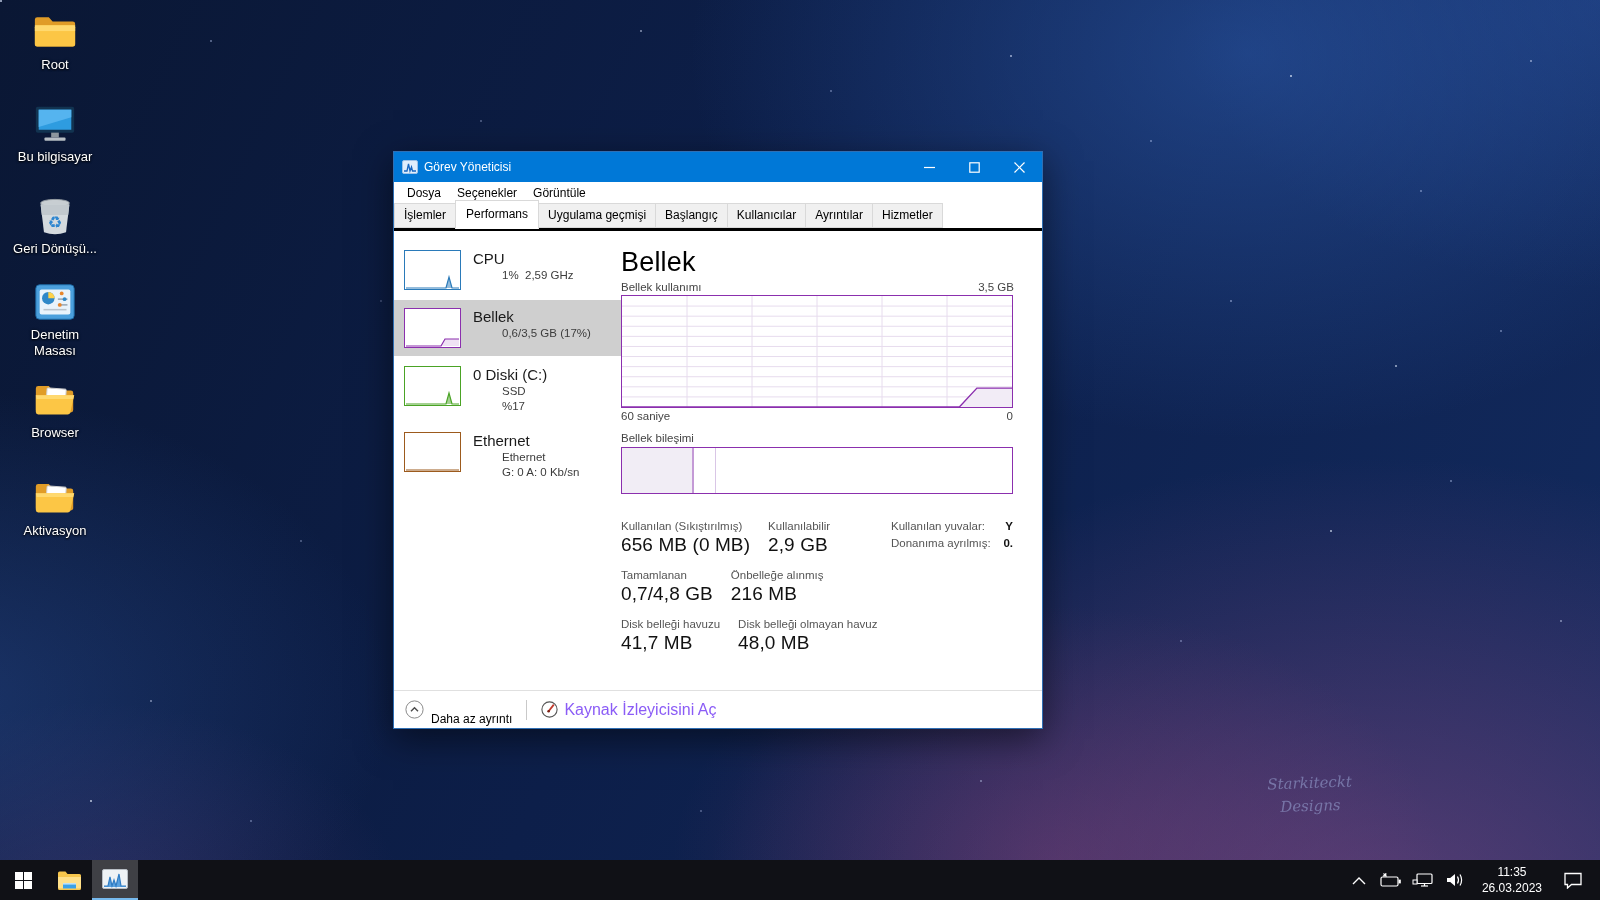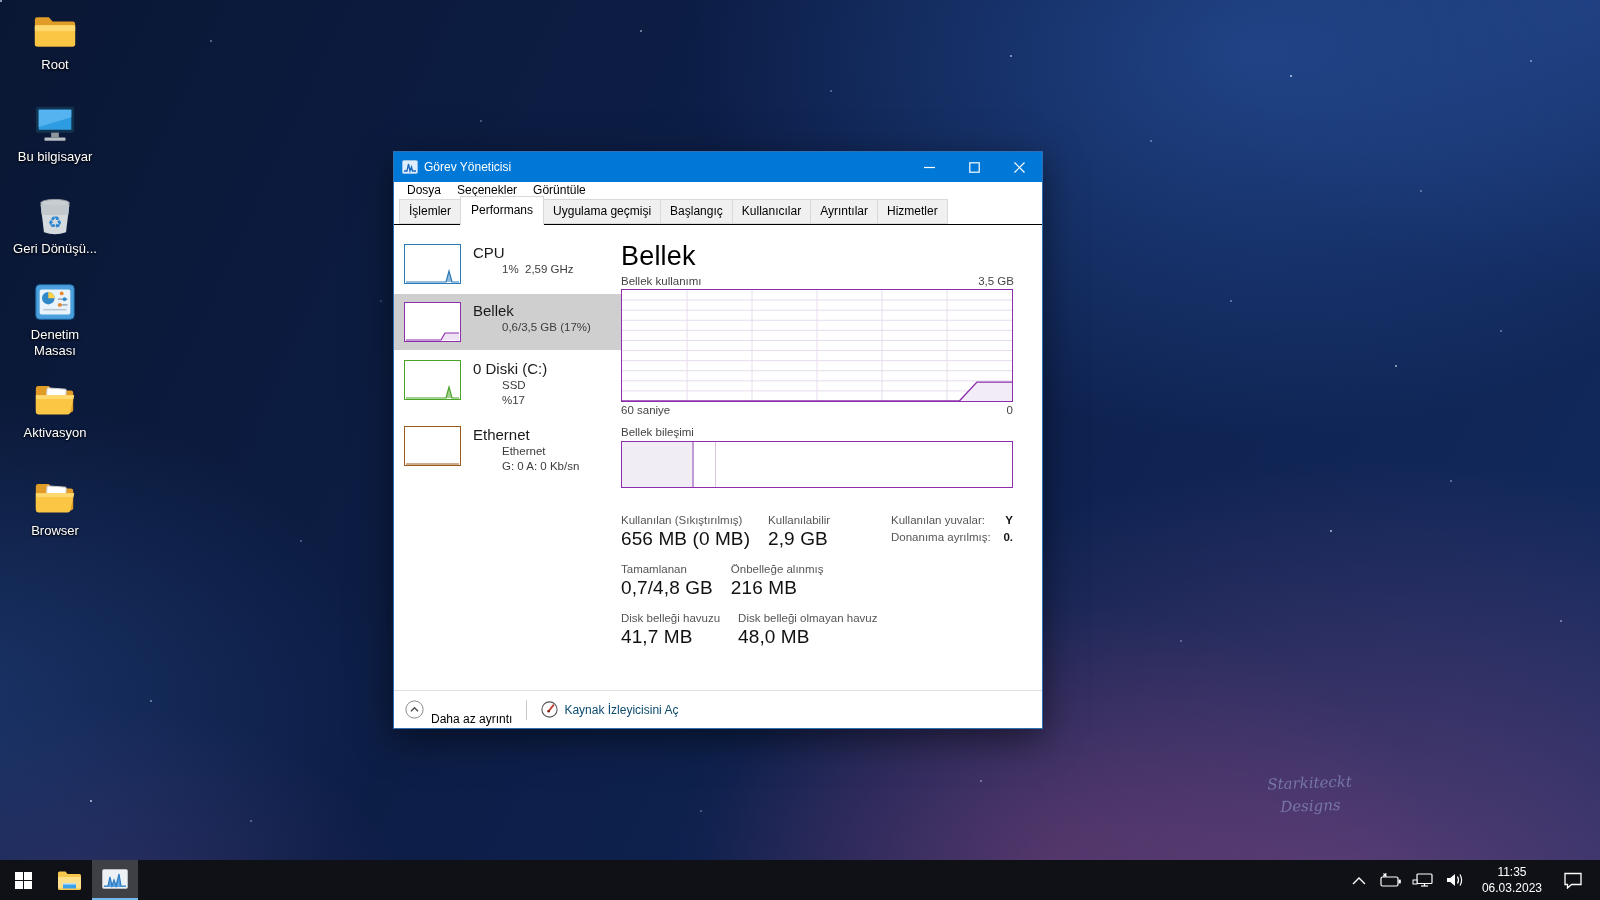--- a/index.html
+++ b/index.html
@@ -47,23 +47,23 @@
     color:rgba(155,168,215,.55); transform:rotate(-2deg); }
   
   .win { position:absolute; left:393px; top:151px; width:650px; height:578px; background:#fff;
     border:1px solid #2f6fb4; box-shadow:0 10px 34px rgba(0,0,0,.5); display:flex; flex-direction:column; }
   .titlebar { height:30px; background:#0078d7; display:flex; align-items:center; color:#fff; flex:0 0 auto; }
   .titlebar .app-ico { width:16px; height:16px; margin:0 6px 0 8px; }
   .titlebar .t-title { font-size:12px; flex:1; }
   .cap-btns { display:flex; height:30px; }
   .cap-btn { width:45px; height:30px; display:flex; align-items:center; justify-content:center; }
   .cap-btn svg { width:11px; height:11px; }
-  .menubar { height:16px; display:flex; align-items:center; background:#fff; padding-left:5px; flex:0 0 auto; }
+  .menubar { height:22px; display:flex; align-items:center; background:#fff; padding-left:5px; flex:0 0 auto; }
   .menu-item { font-size:12px; color:#000; padding:3px 8px; }
-  .tabstrip { display:flex; align-items:flex-end; background:#fff; border-bottom:1px solid #000000; padding-left:5px; height:27px; flex:0 0 auto; }
+  .tabstrip { display:flex; align-items:flex-end; background:#fff; border-bottom:3px solid #000000; height:27px; flex:0 0 auto; }
   .tab { font-size:12px; color:#000; background:#f0f0f0; border:1px solid #d9d9d9; border-left:none;
     padding:4px 9px 5px; position:relative; }
   .tab:first-child { border-left:1px solid #d9d9d9; }
   .tab.active { background:#fff; border:1px solid #d9d9d9; margin-bottom:-1px; padding:6px 10px 7px; border-bottom:1px solid #fff; z-index:2; margin-left:-1px; }
   
   .content { flex:1; display:flex; overflow:hidden; }
   .sidebar { width:227px; padding:11px 0 0 0; flex:0 0 auto; }
   .side-item { display:flex; gap:12px; padding:8px 0 8px 10px; margin-bottom:2px; align-items:flex-start; }
   .side-item.selected { background:#cfcfcf; }
   .thumb { width:57px; height:40px; background:#fff; border:1px solid; flex:0 0 auto; }
@@ -85,21 +85,21 @@
   .sideinfo { position:absolute; left:270px; right:0; top:0; }
   .sirow { display:flex; justify-content:space-between; margin-bottom:5px; }
   .sirow .silabel { font-size:11.5px; color:#555; white-space:nowrap; }
   .sirow .sivalue { font-size:11.5px; color:#111; font-weight:bold; }
   
   .statusbar { flex:0 0 38px; border-top:1px solid #e0e0e0; display:flex; align-items:center; padding-left:11px; gap:8px; background:#fff; }
   .sb-less { display:flex; align-items:center; gap:7px; }
   .sb-less-label { font-size:12px; color:#000;margin-top:19px; }
   .sb-div { width:1px; height:20px; background:#c9c9c9; margin:0 6px; }
   .sb-link { display:flex; align-items:center; gap:6px; }
-  .sb-link-label { font-size:12px; color:#0c4a6e; }
+  .sb-link-label { font-size:16px; color:#8b5cf6; }
   
   .taskbar { position:absolute; left:0; bottom:0; width:1600px; height:40px; background:#101116; display:flex; align-items:stretch; z-index:50; }
   .tb-btn { width:46px; display:flex; align-items:center; justify-content:center; }
   .tb-btn.active { background:#3f4045; border-bottom:2px solid #76b9ed; }
   .tb-spacer { flex:1; }
   .tray { display:flex; align-items:center; gap:6px; padding-right:10px; }
   .tray-ico { width:26px; height:40px; display:flex; align-items:center; justify-content:center; }
   .clock { color:#fff; font-size:12px; text-align:center; line-height:1.35; padding:0 8px; }
 </style>
 </head>
@@ -161,32 +161,32 @@
     </div>
     <div class="dicon">
       <div class="dicon-img">
         <svg viewBox="0 0 48 42">
           <path d="M4 9 q0-2.5 2.5-2.5 h11 l4 4.5 h19 q2.5 0 2.5 2.5 v18 q0 2.5-2.5 2.5 h-34 q-2.5 0-2.5-2.5 Z" fill="#e09c27"></path>
           <rect x="15" y="9" width="20" height="22" rx="1" fill="#fff" stroke="#cfcfcf" transform="rotate(4 25 20)"></rect>
           <path d="M4 16 L44 16 L40 34 q-.5 2-2.8 2 H6.5 q-2.5 0-2.5-2.5 Z" fill="#fcc645"></path>
           <path d="M4 16 L44 16 L43 20 L4.8 20 Z" fill="#ffd96e"></path>
         </svg>
       </div>
-      <div class="dicon-label">Aktivasyon</div>
+      <div class="dicon-label">Browser</div>
     </div>
     <div class="dicon">
       <div class="dicon-img">
         <svg viewBox="0 0 48 42">
           <path d="M4 9 q0-2.5 2.5-2.5 h11 l4 4.5 h19 q2.5 0 2.5 2.5 v18 q0 2.5-2.5 2.5 h-34 q-2.5 0-2.5-2.5 Z" fill="#e09c27"></path>
           <rect x="15" y="9" width="20" height="22" rx="1" fill="#fff" stroke="#cfcfcf" transform="rotate(4 25 20)"></rect>
           <path d="M4 16 L44 16 L40 34 q-.5 2-2.8 2 H6.5 q-2.5 0-2.5-2.5 Z" fill="#fcc645"></path>
           <path d="M4 16 L44 16 L43 20 L4.8 20 Z" fill="#ffd96e"></path>
         </svg>
       </div>
-      <div class="dicon-label">Browser</div>
+      <div class="dicon-label">Aktivasyon</div>
     </div>
   </div>
 
 <div class="watermark">Starkiteckt Designs</div>
 
 <div class="win">
   <div class="titlebar">
     <div class="app-ico">
       <svg viewBox="0 0 16 16">
           <rect x="0.5" y="1.5" width="15" height="13" rx="1.5" fill="#dfeefc" stroke="#9dc2e8"></rect>
@@ -434,21 +434,21 @@
       </svg>
     </div>
     <div class="tray-ico">
       <svg width="20" height="16" viewBox="0 0 20 16">
         <path d="M2 6 v4 h3.2 L10 14 V2 L5.2 6 Z" fill="#fff"></path>
         <path d="M12.5 4.5 q2 3.5 0 7 M15 2.5 q3.2 5.5 0 11" fill="none" stroke="#fff" stroke-width="1.2"></path>
       </svg>
     </div>
     <div class="clock">
       <div>11:35</div>
-      <div>06.03.2023</div>
+      <div>26.03.2023</div>
     </div>
     <div class="tray-ico" style="width:34px">
       <svg width="20" height="18" viewBox="0 0 20 18">
         <path d="M2 2.5 h16 v11 h-9.5 l-4 3.5 v-3.5 H2 Z" fill="none" stroke="#fff" stroke-width="1.3"></path>
       </svg>
     </div>
   </div>
 </div>
 
 </body></html>

